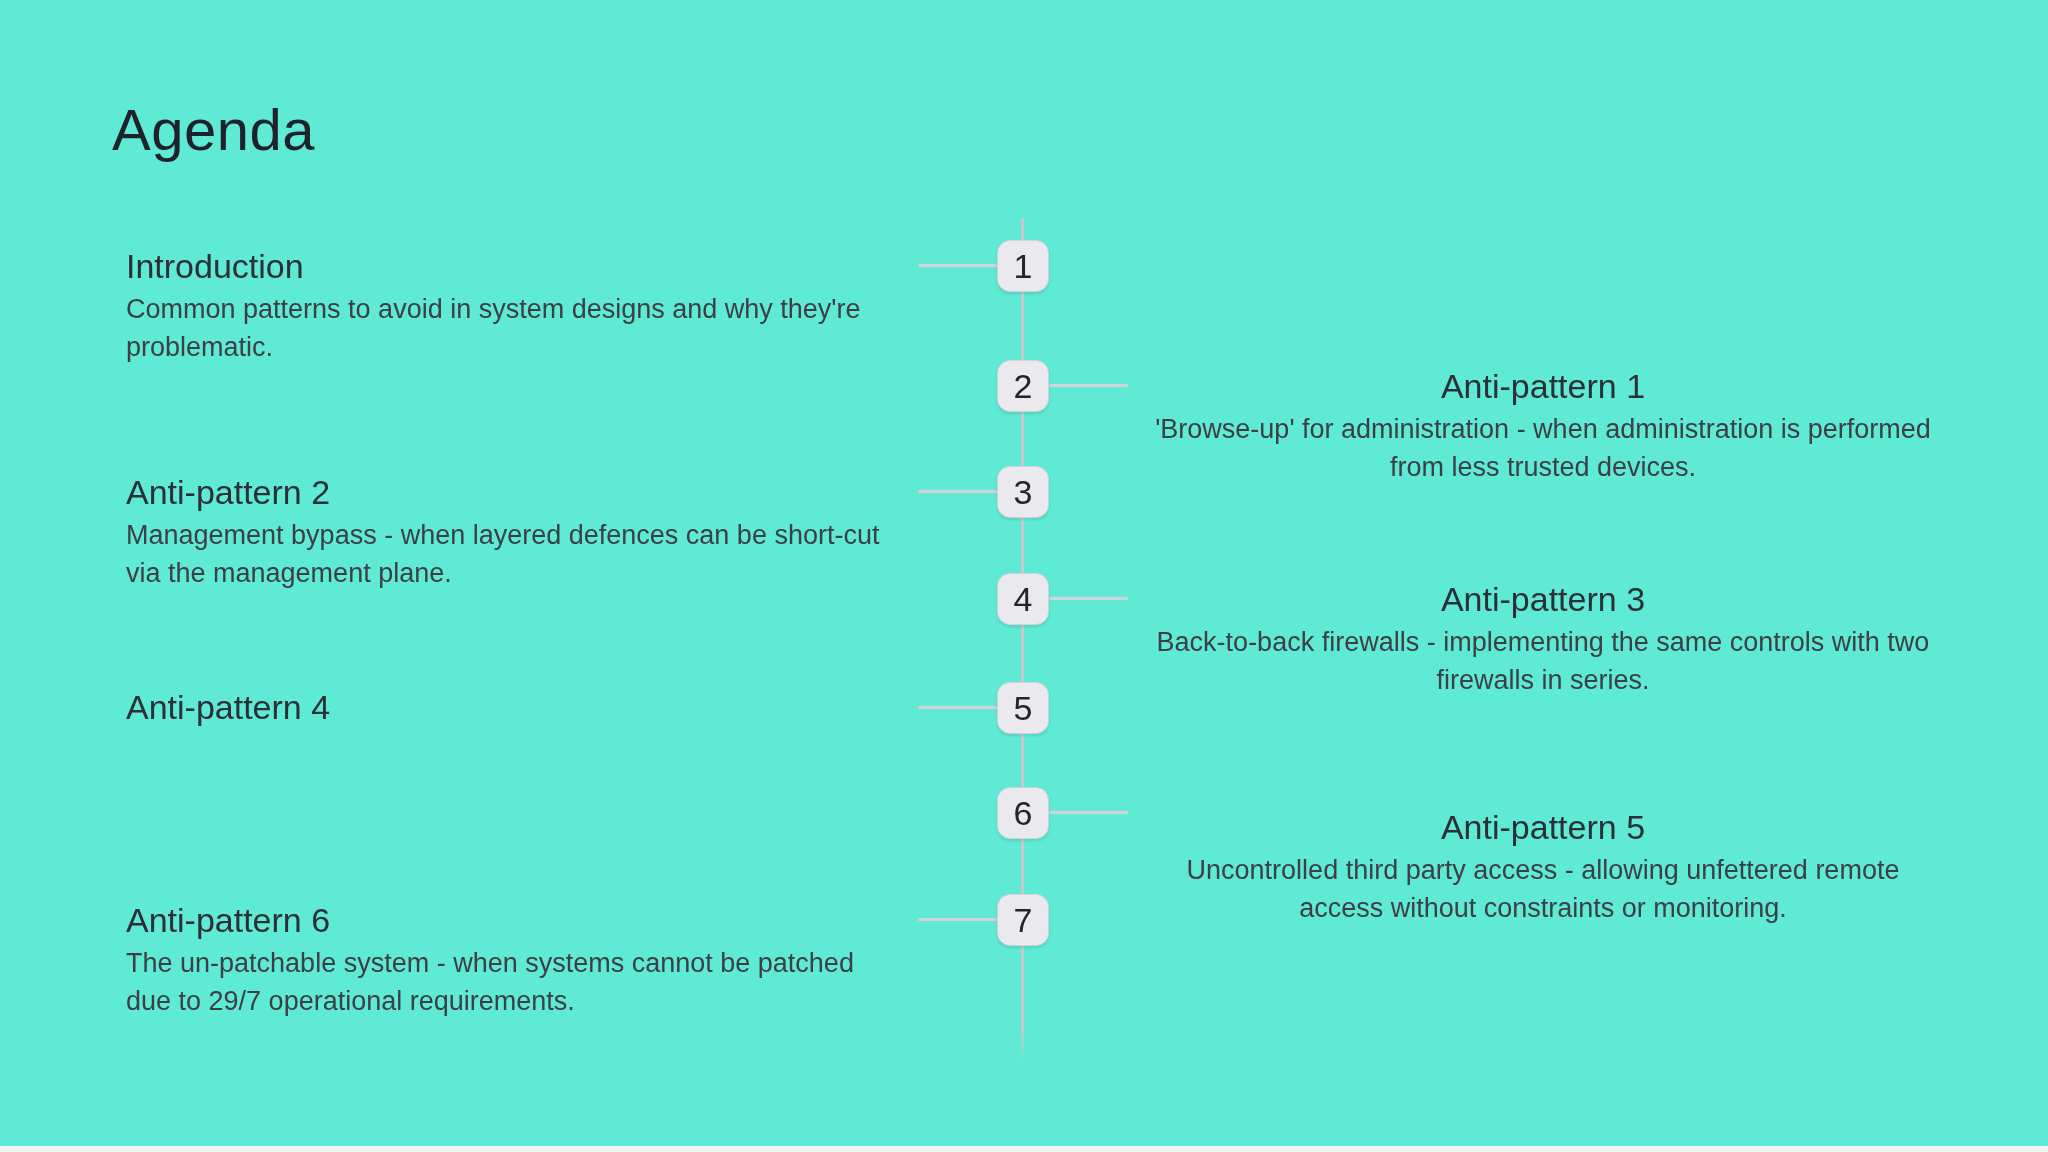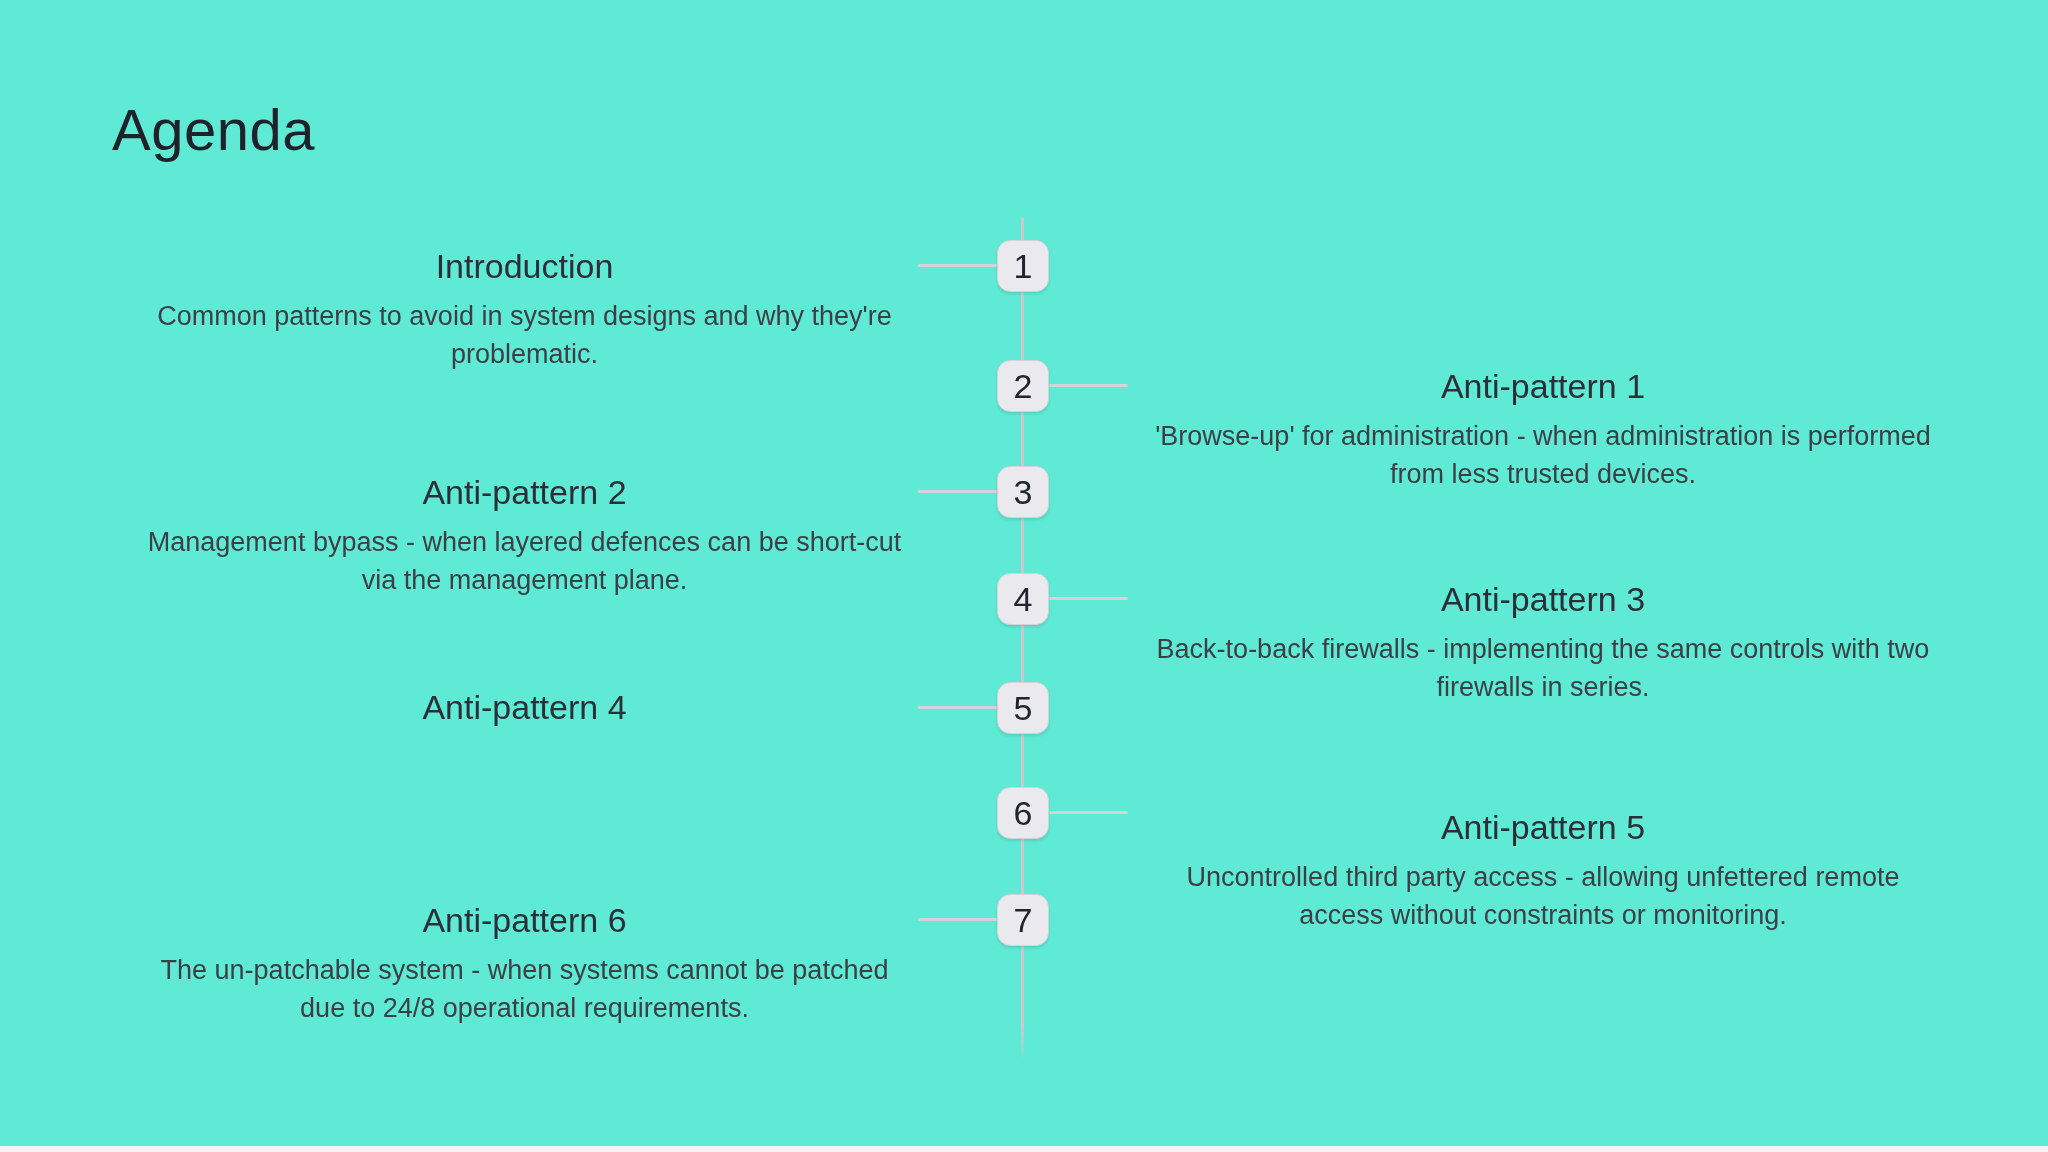--- a/index.html
+++ b/index.html
@@ -82,23 +82,23 @@
   .c4 { top: 597px; }
   .c5 { top: 706px; }
   .c6 { top: 811px; }
   .c7 { top: 918px; }
 
   
   .t-item {
     position: absolute;
   }
   .t-item.left {
-    left: 144px;
+    left: 126px;
     width: 761px;
-    text-align: center;
+    text-align: left;
   }
   .t-item.right {
     left: 1153px;
     width: 780px;
     text-align: center;
   }
   .i1 { top: 243px; }
   .i2 { top: 363px; }
   .i3 { top: 469px; }
   .i4 { top: 576px; }
@@ -106,21 +106,21 @@
   .i6 { top: 804px; }
   .i7 { top: 897px; }
 
   .t-title {
     font-size: 34px;
     line-height: 46px;
     font-weight: 400;
     color: #2b2f37;
   }
   .t-desc {
-    margin-top: 8px;
+    margin-top: 1px;
     font-size: 27px;
     line-height: 38px;
     font-weight: 400;
     color: #3c4046;
   }
 
   
   .bottom-strip {
     position: absolute;
     left: 0;
@@ -193,18 +193,18 @@
     <div class="t-title">Anti-pattern 4</div>
   </div>
 
   <div class="t-item right i6">
     <div class="t-title">Anti-pattern 5</div>
     <div class="t-desc">Uncontrolled third party access - allowing unfettered remote access without constraints or monitoring.</div>
   </div>
 
   <div class="t-item left i7">
     <div class="t-title">Anti-pattern 6</div>
-    <div class="t-desc">The un-patchable system - when systems cannot be patched due to 24/8 operational requirements.</div>
+    <div class="t-desc">The un-patchable system - when systems cannot be patched due to 29/7 operational requirements.</div>
   </div>
 
   <div class="bottom-strip"></div>
 
 </div>
 
 </body></html>

